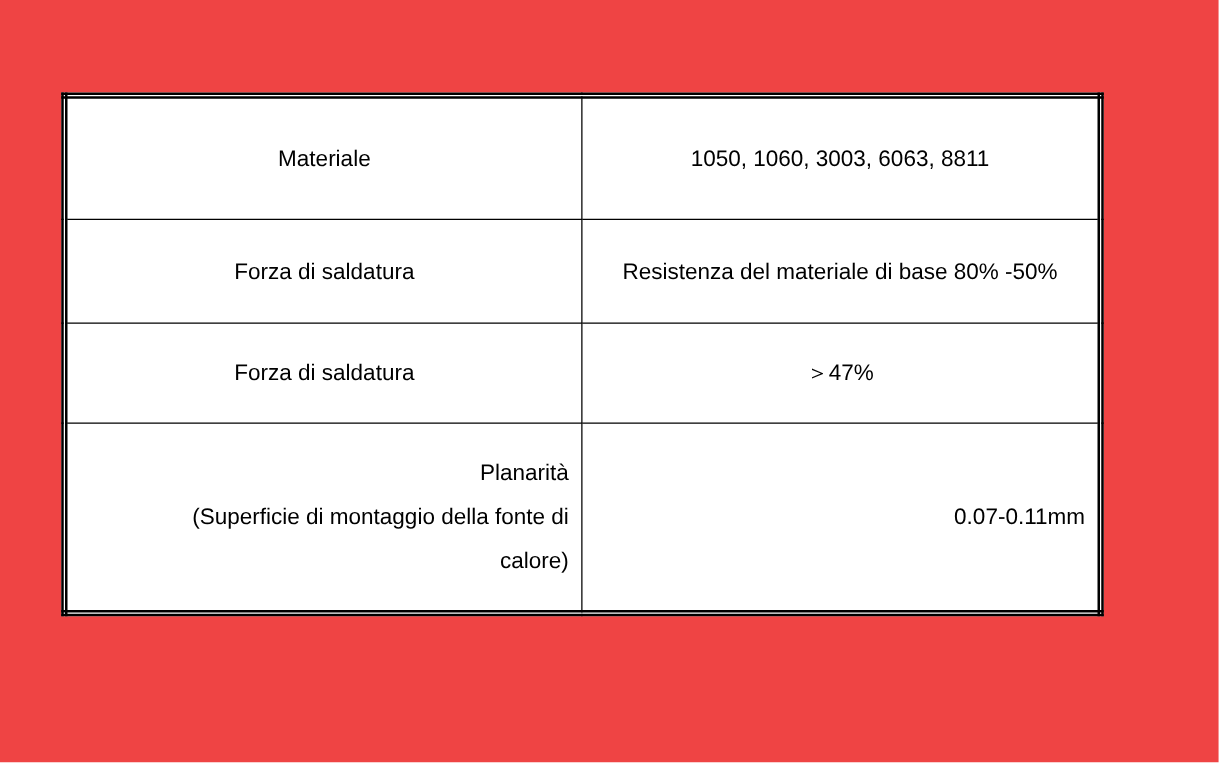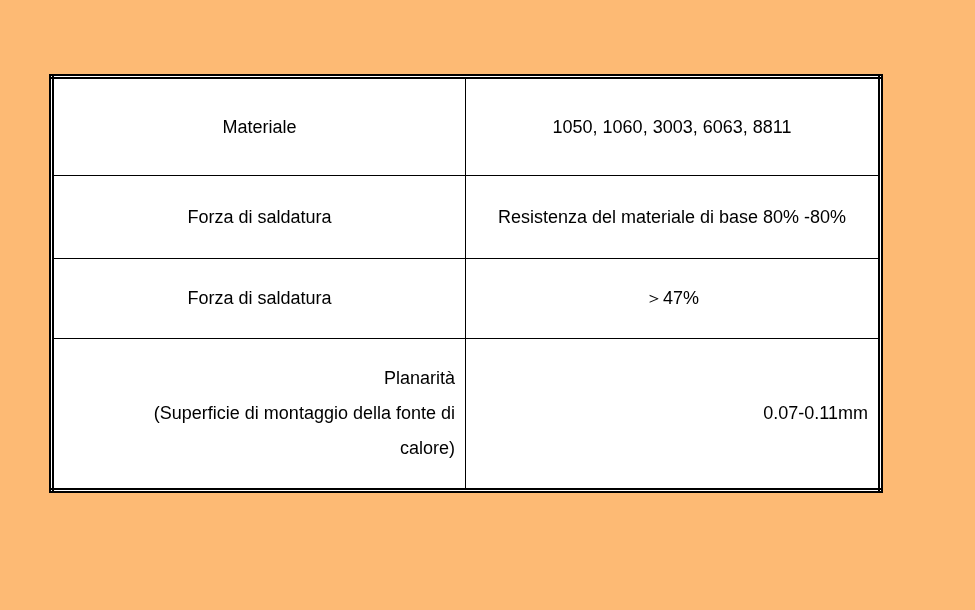--- a/index.html
+++ b/index.html
@@ -4,21 +4,21 @@
 <style>
   html, body {
     margin: 0;
     padding: 0;
     background: #ffffff;
   }
   .page {
     position: relative;
     width: 975px;
     height: 610px;
-    background: #fdba74;
+    background: #ef4444;
     font-family: "Liberation Sans", sans-serif;
     color: #000000;
     overflow: hidden;
   }
   table.spec-table {
     position: absolute;
     left: 49px;
     top: 74px;
     width: 829px;
     height: 419px;
@@ -54,21 +54,21 @@
       <col class="c1">
       <col class="c2">
     </colgroup>
     <tbody>
       <tr class="r1">
         <td>Materiale</td>
         <td>1050, 1060, 3003, 6063, 8811</td>
       </tr>
       <tr class="r2">
         <td>Forza di saldatura</td>
-        <td>Resistenza del materiale di base 80% -80%</td>
+        <td>Resistenza del materiale di base 80% -50%</td>
       </tr>
       <tr class="r3">
         <td>Forza di saldatura</td>
         <td>＞47%</td>
       </tr>
       <tr class="r4">
         <td>Planarità
 (Superficie di montaggio della fonte di
 calore)</td>
         <td>0.07-0.11mm</td>

